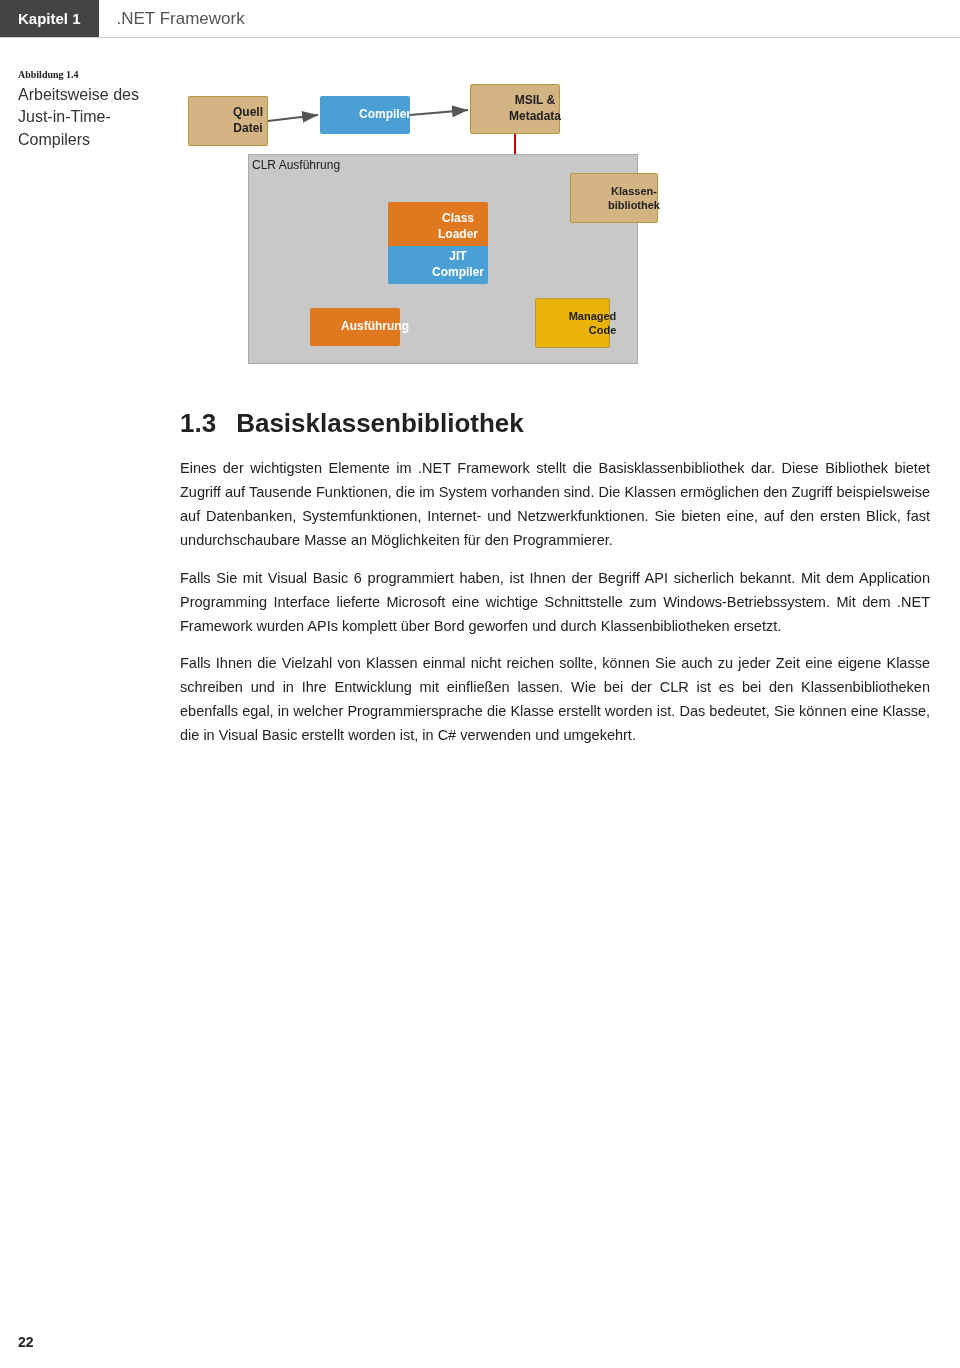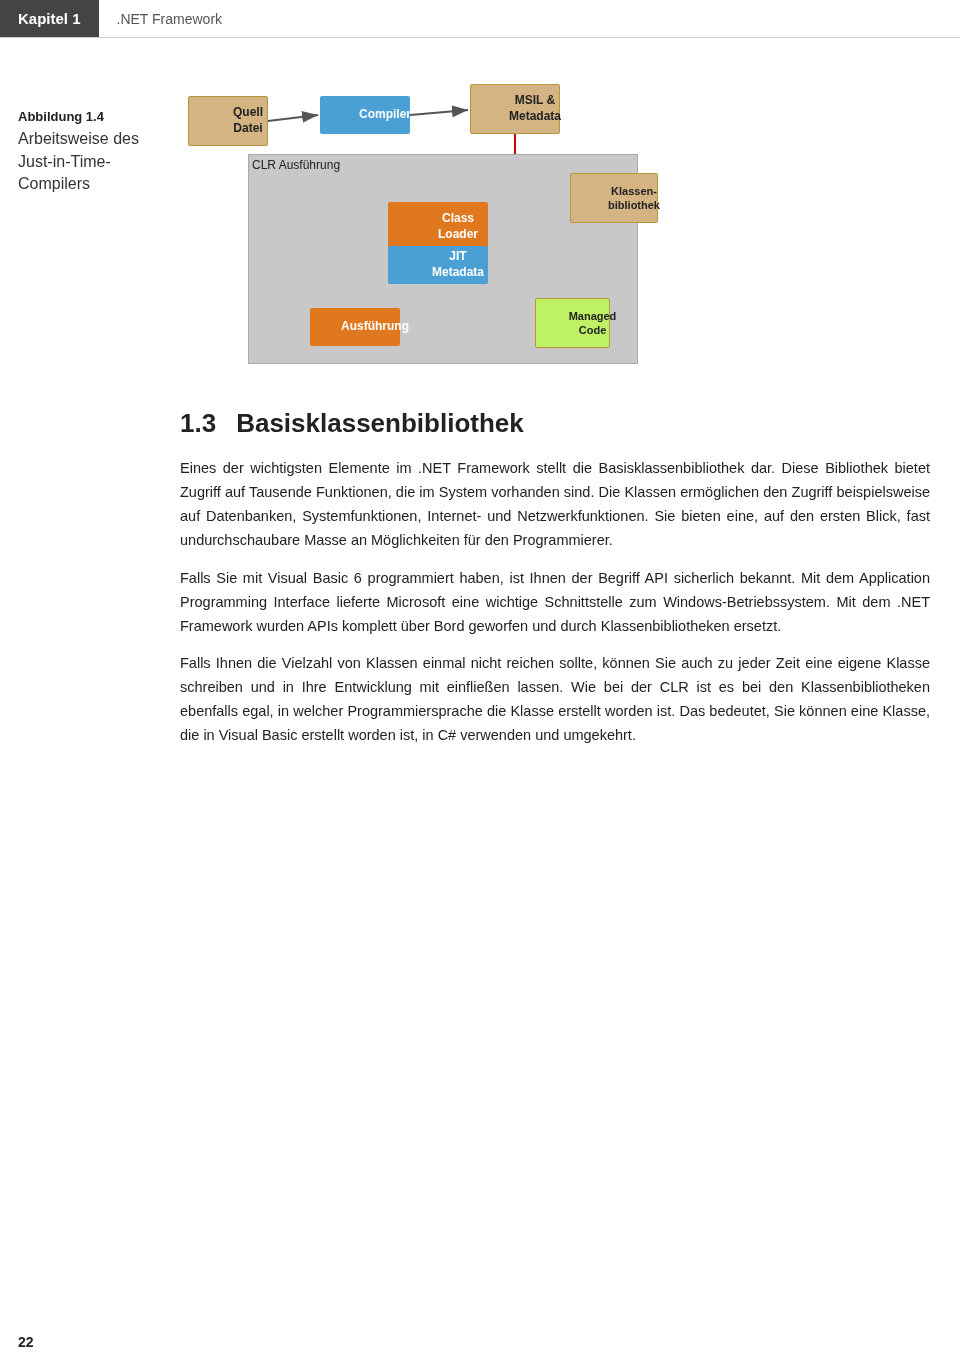--- a/index.html
+++ b/index.html
@@ -28,45 +28,44 @@
       padding: 0 18px;
       display: flex;
       align-items: center;
       font-family: Arial, sans-serif;
     }
     .chapter-subtitle {
       padding: 0 18px;
       display: flex;
       align-items: center;
       font-family: Arial, sans-serif;
-      font-size: 14px;
+      font-size: 17px;
       color: #555;
     }
 
     
     .content {
       display: flex;
       padding: 0;
     }
 
     
     .sidebar {
       width: 170px;
       min-height: 1300px;
       padding: 30px 12px 0 18px;
       flex-shrink: 0;
     }
     .figure-label {
-      font-family: Liberation Sans, sans-serif;
-      font-weight: bold;
-      font-size: 13px;
+      font-family: Liberation Serif, serif;
+      font-weight: bold;
+      font-size: 10px;
       color: #222;
       line-height: 1.4;
       margin-bottom: 2px;
-      margin-top: 40px;
     }
     .figure-caption {
       font-family: Arial, sans-serif;
       font-size: 16px;
       color: #333;
       line-height: 1.4;
     }
 
     
     .main {
@@ -169,24 +168,25 @@
       left: 208px; top: 178px;
       width: 100px; height: 38px;
       background: #4a9fd4;
       color: #fff;
     }
 
     
     .box-managed {
       left: 355px; top: 230px;
       width: 75px; height: 50px;
-      background: #bef264;
+      background: #eab308;
       border: 1.5px solid #b8963e;
       color: #222;
       font-size: 11px;
+      text-align: right;
     }
 
     
     .box-ausfuhrung {
       left: 130px; top: 240px;
       width: 90px; height: 38px;
       background: #e07820;
       color: #fff;
     }
 
@@ -302,21 +302,21 @@
         <div class="diag-box box-classloader">
           <span>Class Loader</span>
         </div>
 
         <div class="diag-box box-klassenbibl">
           <span style="white-space:pre-line;">Klassen-
 bibliothek</span>
         </div>
 
         <div class="diag-box box-jit">
-          <span>JIT Metadata</span>
+          <span>JIT Compiler</span>
         </div>
 
         <div class="diag-box box-managed">
           <span style="white-space:pre-line;">Managed
 Code</span>
         </div>
 
         <div class="diag-box box-ausfuhrung">
           <span>Ausführung</span>
         </div>

